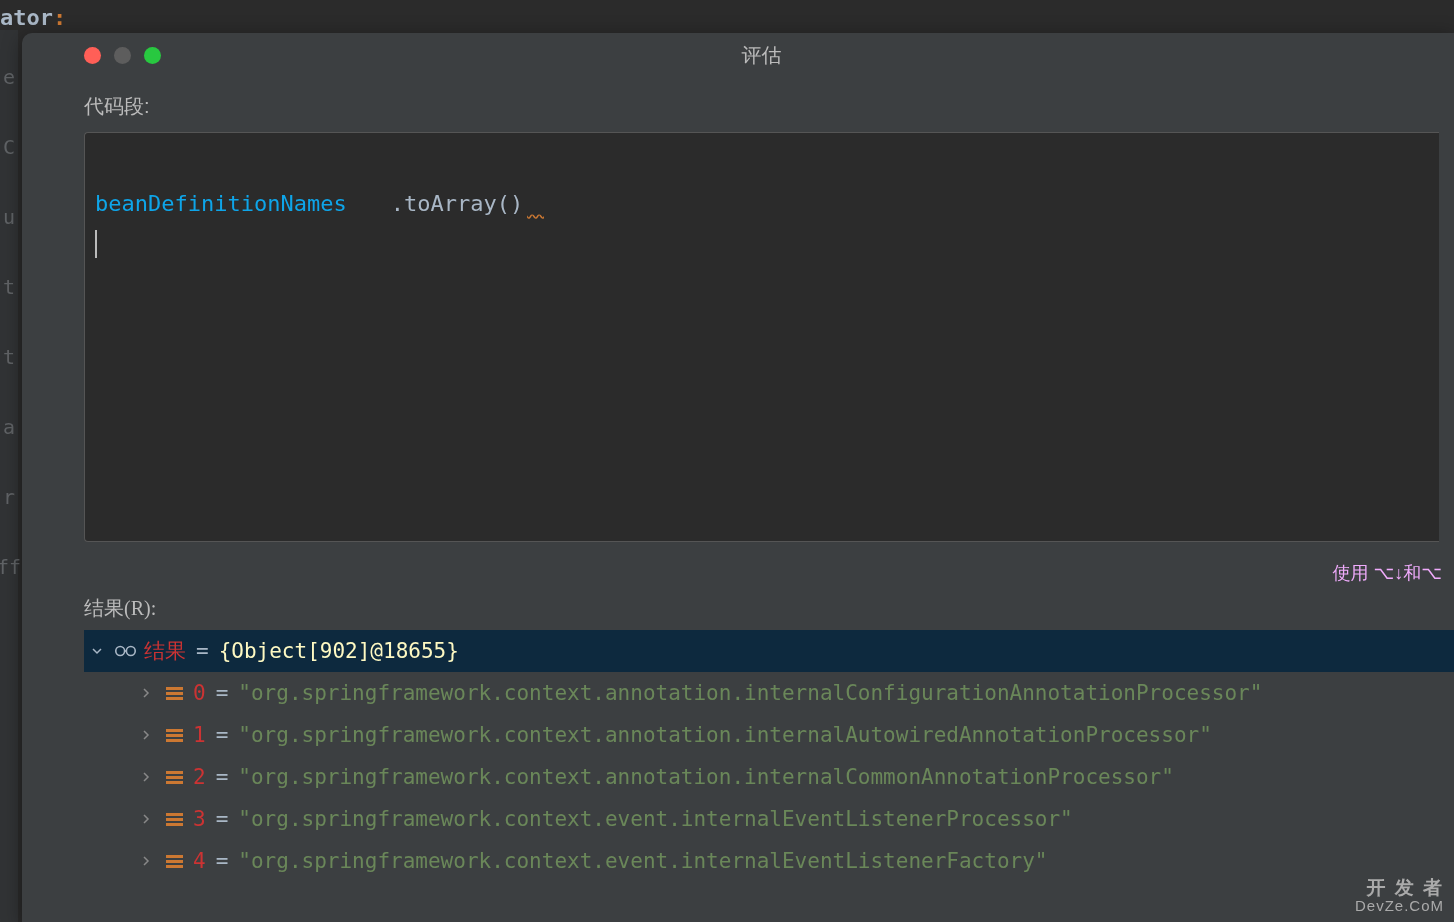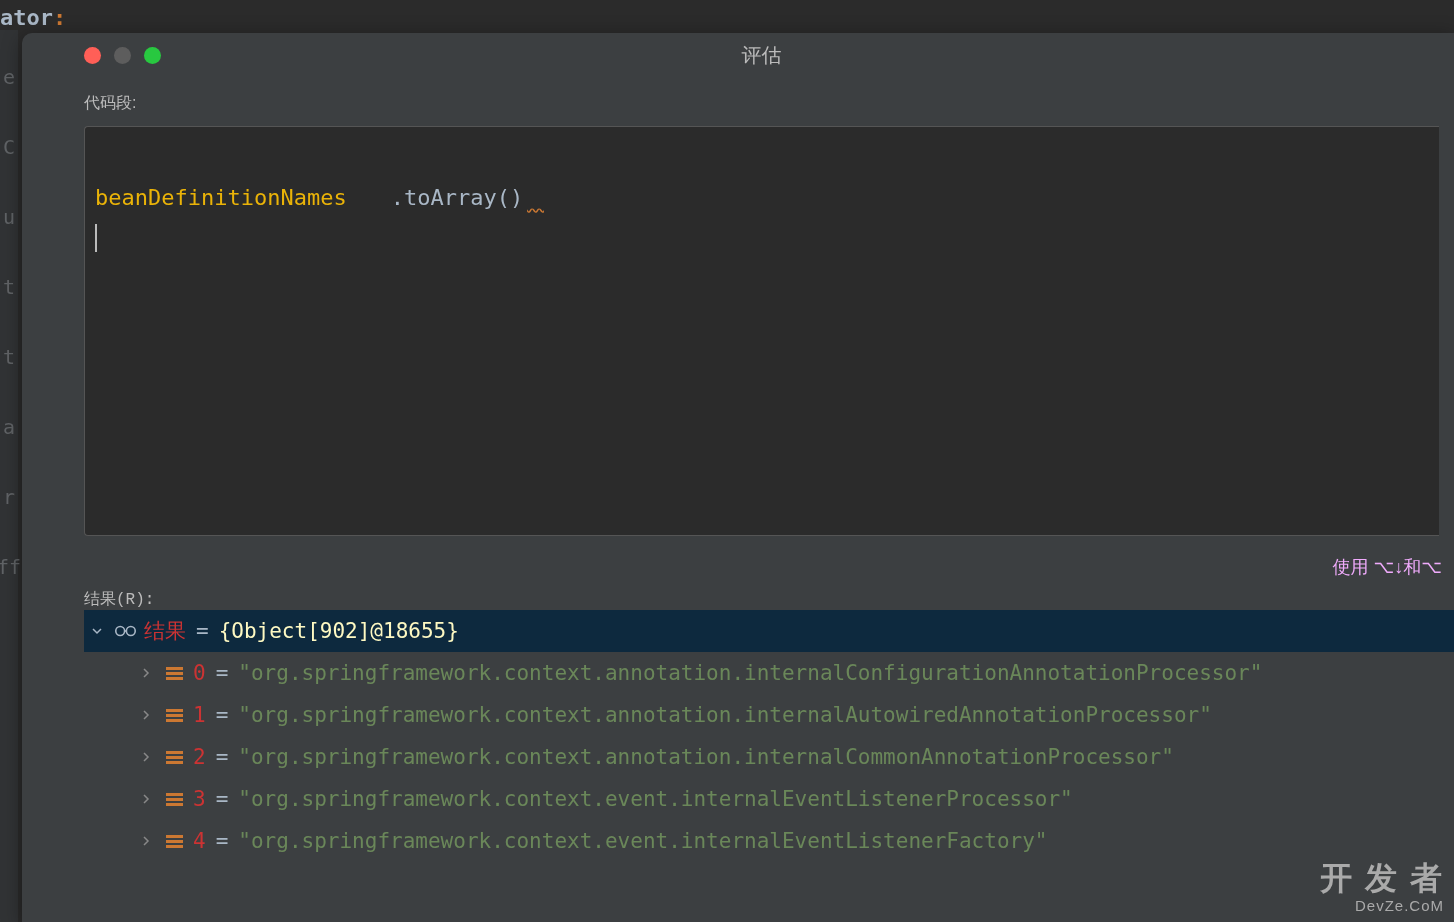--- a/index.html
+++ b/index.html
@@ -93,40 +93,40 @@
       left: 50%;
       transform: translateX(-50%);
       font-size: 20px;
       color: #bbbbbb;
       font-family: -apple-system, "PingFang SC", "Microsoft YaHei", sans-serif;
     }
     .code-section {
       padding: 15px 15px 0 15px;
     }
     .code-label {
-      font-size: 16px;
+      font-size: 20px;
       color: #bbbbbb;
       margin-bottom: 12px;
       font-family: -apple-system, "PingFang SC", "Microsoft YaHei", sans-serif;
     }
     .code-editor {
       background: #2b2b2b;
       border: 1px solid #555555;
       border-radius: 4px 0 0 4px;
       border-right: none;
       height: 410px;
       padding: 55px 10px 10px 10px;
       font-size: 22px;
       position: relative;
     }
     .code-line {
       line-height: 32px;
     }
     .code-var {
-      color: #eab308;
+      color: #0ea5e9;
     }
     .code-method {
       color: #a9b7c6;
       margin-left: 44px;
     }
     .code-cursor {
       display: inline-block;
       width: 2px;
       height: 28px;
       background: #bbbbbb;
@@ -148,23 +148,24 @@
       font-family: -apple-system, "PingFang SC", "Microsoft YaHei", sans-serif;
       margin-top: 13px;
     }
     .results-section {
       padding: 0 0 0 15px;
       flex: 1;
       display: flex;
       flex-direction: column;
     }
     .results-label {
-      font-size: 16px;
+      font-size: 20px;
       color: #bbbbbb;
-      font-family: Liberation Mono, monospace;
+      margin-bottom: 8px;
+      font-family: Liberation Serif, serif;
     }
     .results-tree {
       background: #3c3f41;
       flex: 1;
       font-size: 21px;
       overflow: hidden;
     }
     .tree-row {
       display: flex;
       align-items: center;
@@ -228,21 +229,21 @@
     .watermark {
       position: absolute;
       bottom: 8px;
       right: 10px;
       font-family: Arial, sans-serif;
       text-align: right;
       color: #999;
       pointer-events: none;
     }
     .wm-top {
-      font-size: 32px;
+      font-size: 19px;
       font-weight: bold;
       letter-spacing: 2px;
       color: #aaa;
     }
     .wm-bot {
       font-size: 15px;
       font-weight: normal;
       letter-spacing: 1px;
       color: #aaa;
       margin-top: -4px;

